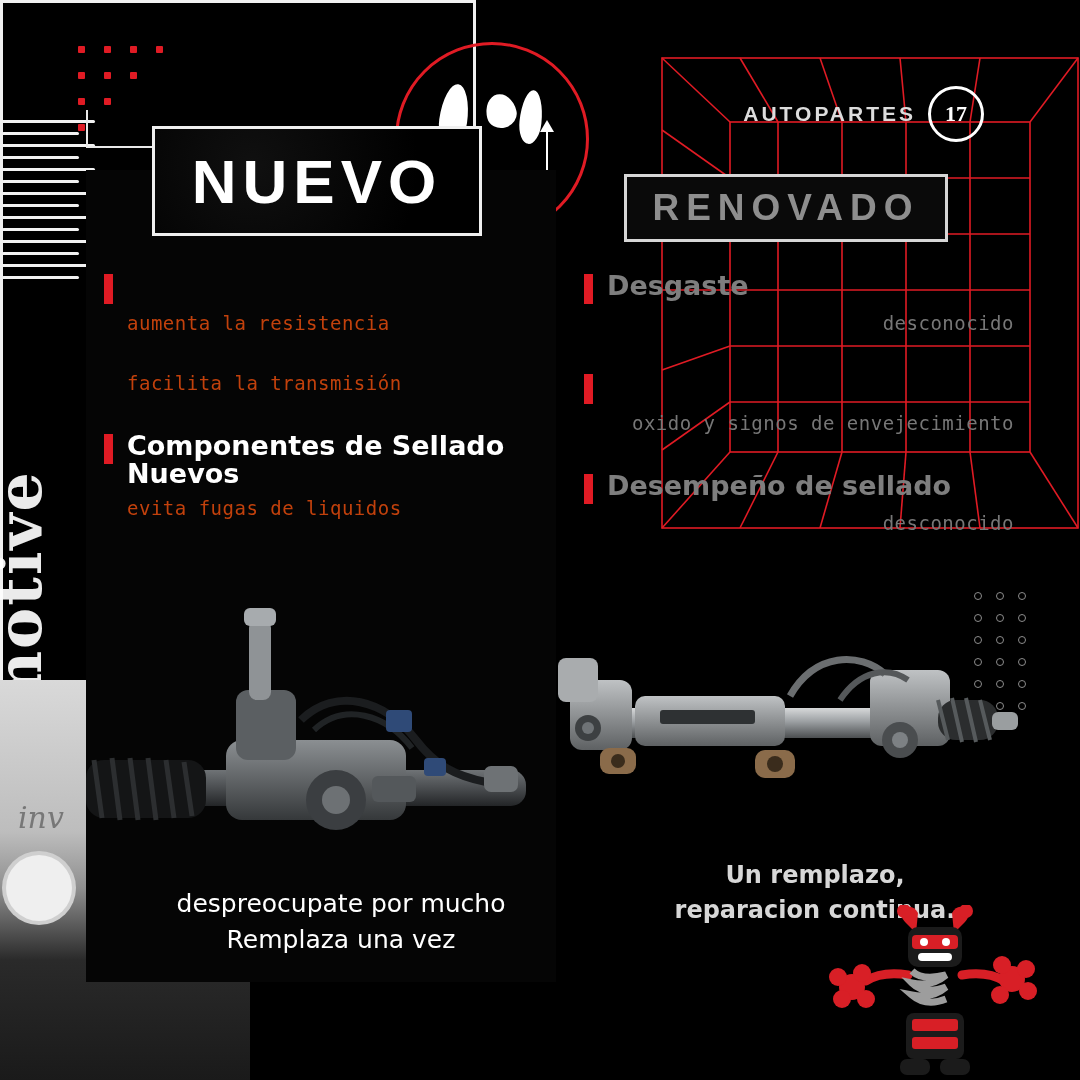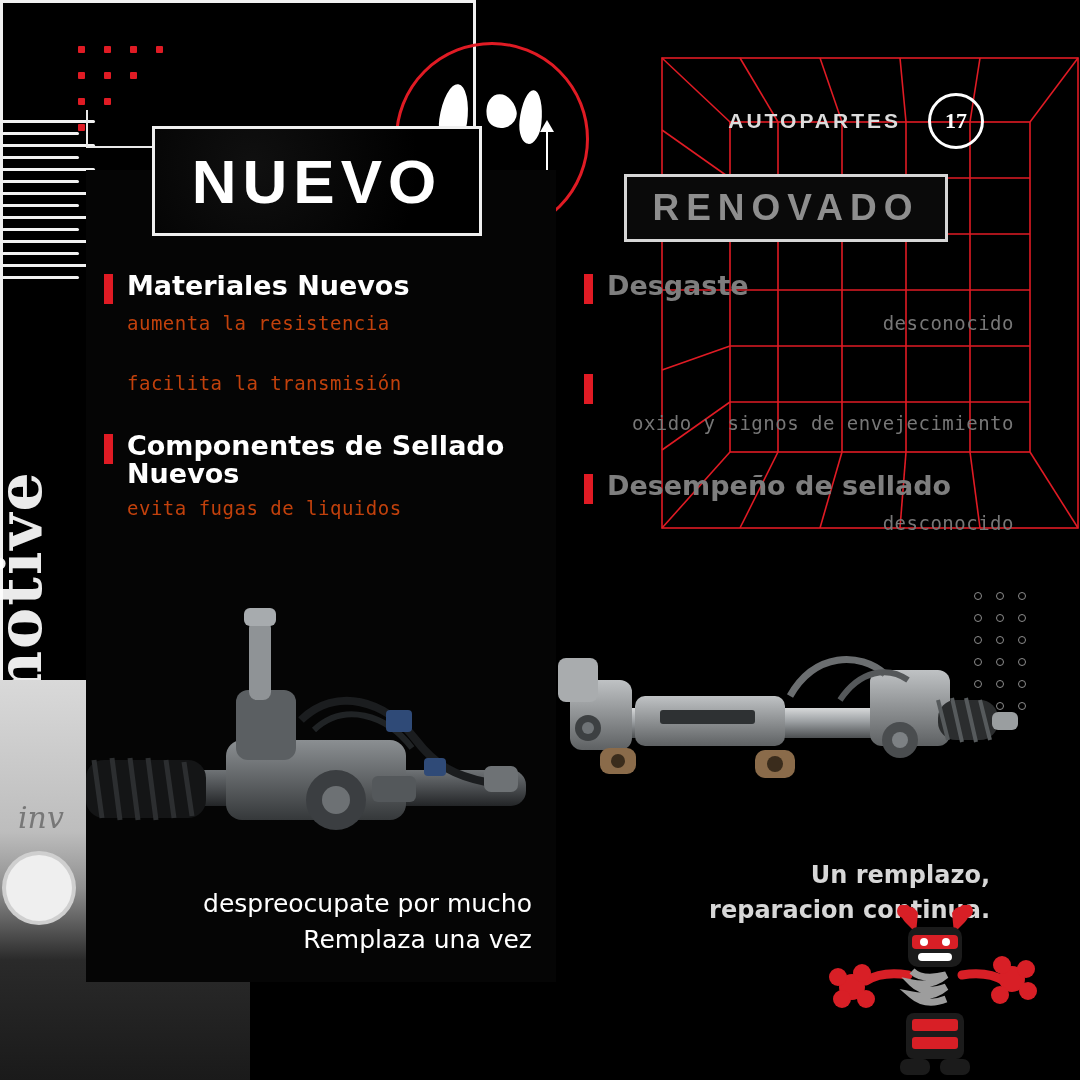--- a/index.html
+++ b/index.html
@@ -117,22 +117,22 @@
   }
 
   
   .white-frame {
     left: 556px; top: 196px; width: 470px; height: 740px;
     border: 3px solid #f0f0f0;
   }
 
   
   .brand {
-    position: absolute; right: 96px; top: 93px;
-    display: flex; align-items: center; gap: 27px;
+    position: absolute; right: 96px; top: 86px;
+    display: flex; align-items: center; gap: 12px;
   }
   .brand .word {
     font-family: "Liberation Sans", sans-serif;
     font-weight: bold; font-size: 21px; letter-spacing: 3px; color: #dcdcdc;
   }
   .brand .mark {
     width: 50px; height: 50px; border-radius: 50%; border: 3px solid #ffffff;
     display:flex; align-items:center; justify-content:center;
     font-family: "Liberation Serif", serif; font-weight: bold; font-size: 22px; color:#ffffff;
   }
@@ -191,21 +191,21 @@
   .feature.dim .sub { color: #777777; }
 
   
   .rack {
     position: absolute;
   }
   .rack-right{ left: 540px; top: 600px; width: 480px; height: 230px; }
 
   
   .tagline {
-    position: absolute; text-align: right;
+    position: absolute; text-align: center;
     font-family: "DejaVu Sans", sans-serif;
   }
   .tagline.left {
     left: 150px; top: 886px; width: 382px;
     font-size: 25px; line-height: 1.45; color: #ffffff; font-weight: normal;
   }
   .tagline.right {
     left: 640px; top: 858px; width: 350px;
     font-size: 24px; line-height: 1.45; color: #d7d7d7; font-weight: bold;
   }
@@ -435,21 +435,20 @@
   </div>
 
   <div class="title-box left">
     <span class="t">NUEVO</span>
   </div>
 
   <div class="feature-list left">
     <div class="feature">
       <div class="headline">
         <span class="bar"></span>
-        <span class="htext">Materiales Nuevos</span>
       </div>
       <div class="sub">aumenta la resistencia</div>
     </div>
     <div class="feature">
       <div class="sub">facilita la transmisión</div>
     </div>
     <div class="feature">
       <div class="headline">
         <span class="bar"></span>
         <span class="htext">Componentes de Sellado Nuevos</span>

